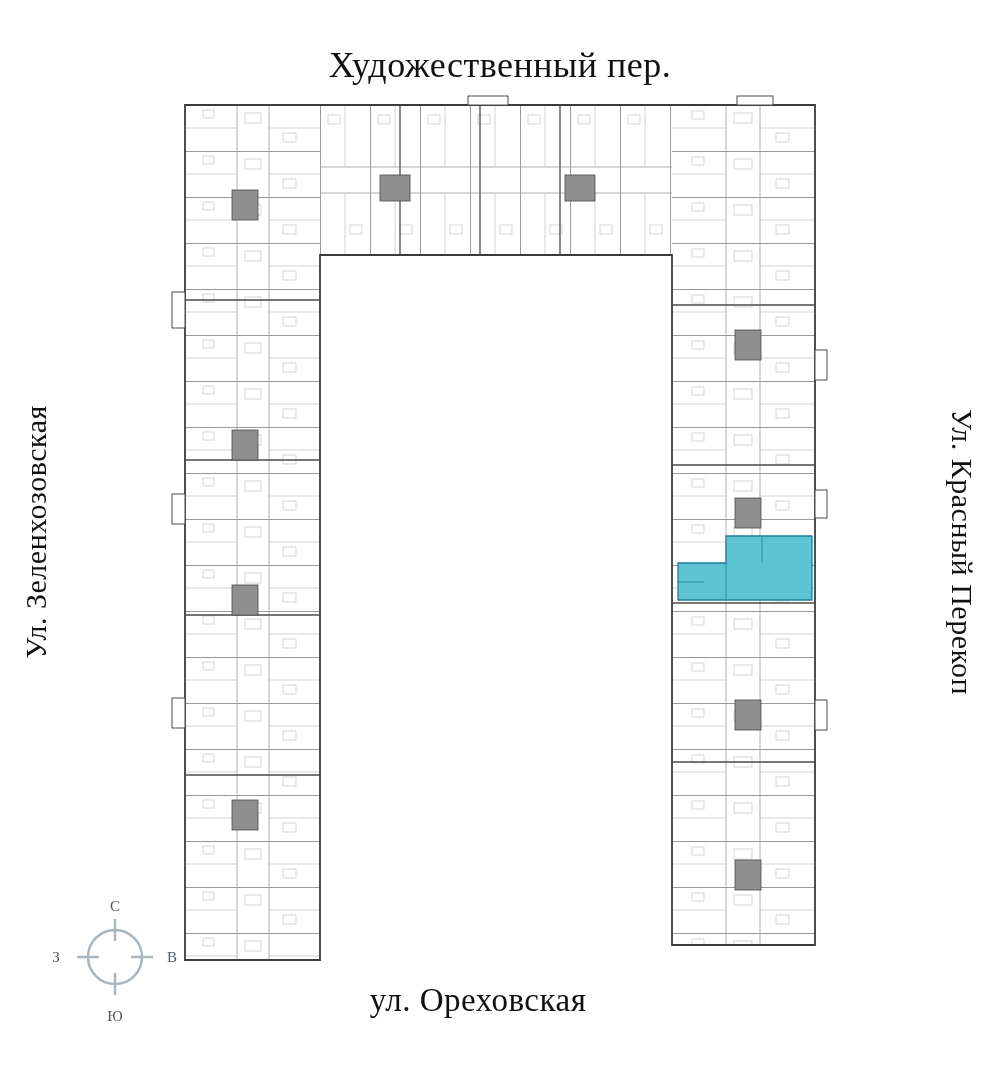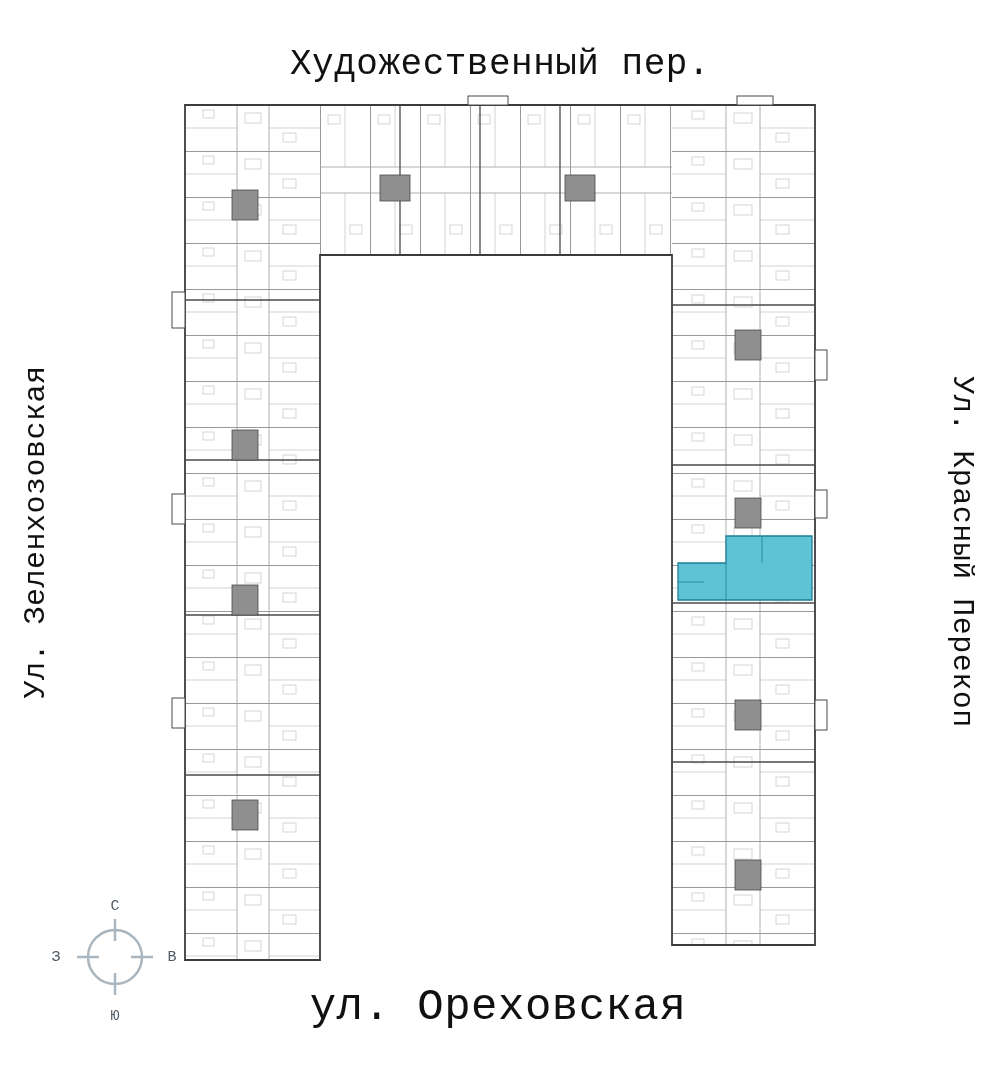--- a/index.html
+++ b/index.html
@@ -1,32 +1,32 @@
 <!DOCTYPE html>
 <html><head>
 <meta charset="utf-8">
 <style>
   html, body { margin: 0; padding: 0; background: #ffffff; }
   .page {
     position: relative;
     width: 1000px;
     height: 1067px;
     background: #ffffff;
-    font-family: Liberation Mono, monospace;
+    font-family: Liberation Serif, serif;
     overflow: hidden;
   }
   .plan-svg { position: absolute; left: 0; top: 0; }
   .street {
     position: absolute;
     color: #111111;
     white-space: nowrap;
     letter-spacing: 0.5px;
   }
   .street-top  { left: 500px; top: 44px;  transform: translateX(-50%); font-size: 36px; }
-  .street-bottom { left: 498px; top: 982px; transform: translateX(-50%); font-size: 44px; }
+  .street-bottom { left: 478px; top: 982px; transform: translateX(-50%); font-size: 33px; }
   .street-left  { left: 36px;  top: 532px; transform: translate(-50%,-50%) rotate(-90deg); font-size: 30px; }
   .street-right { left: 962px; top: 552px; transform: translate(-50%,-50%) rotate(90deg);  font-size: 30px; }
   .compass-label {
     position: absolute;
     font-size: 15px;
     color: #4e5a63;
     transform: translate(-50%,-50%);
   }
 </style>
 </head>

